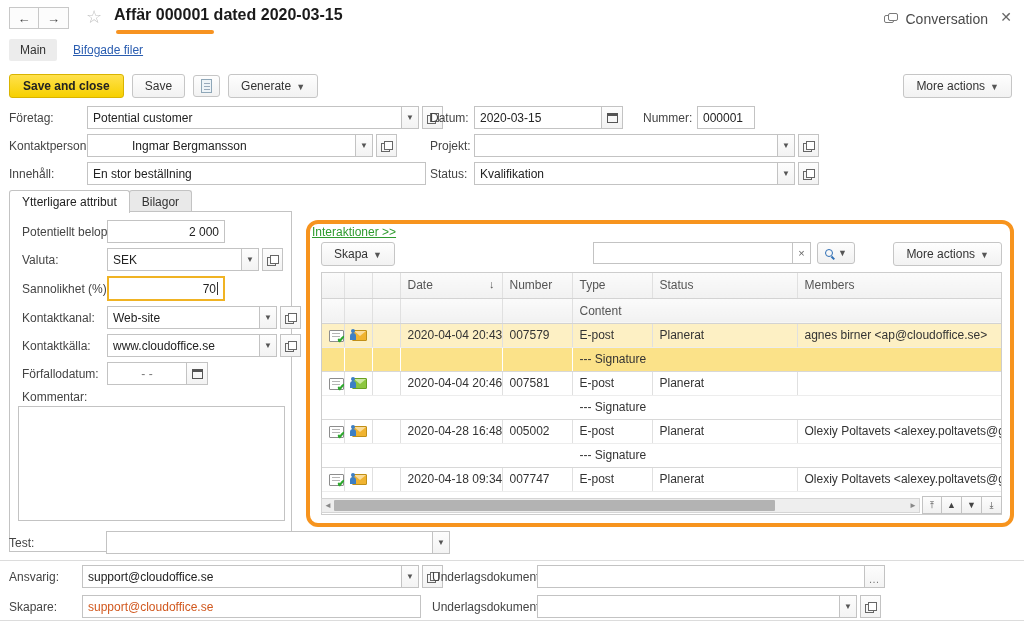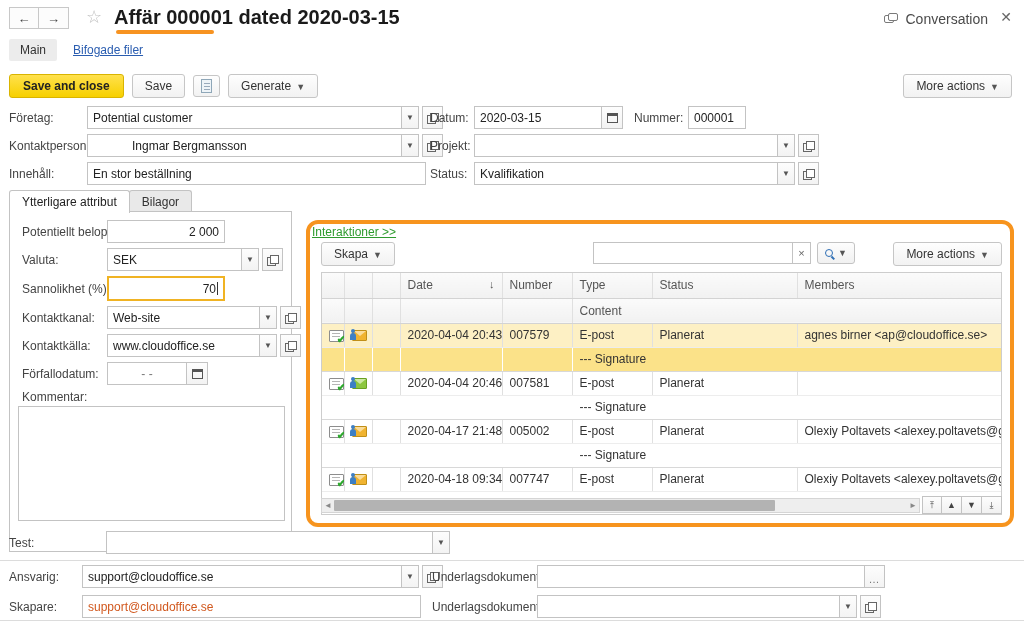--- a/index.html
+++ b/index.html
@@ -23,21 +23,21 @@
     display:flex; align-items:center; justify-content:center;
     font-size:13px; color:#444; cursor:pointer;
   }
   .navbtn + .navbtn { border-left:none; }
   .star {
     position:absolute; left:86px; top:8px;
     font-size:18px; color:#c0c0c0; cursor:pointer; line-height:18px;
   }
   .pagetitle {
     position:absolute; left:114px; top:6px;
-    font-size:20px; font-weight:bold; color:#1a1a1a;
+    font-size:16px; font-weight:bold; color:#1a1a1a;
     white-space:nowrap;
   }
   .title-underline {
     position:absolute; left:116px; top:30px;
     width:98px; height:4px; background:#f79321; border-radius:2px;
   }
   .conversation {
     position:absolute; right:36px; top:11px;
     display:flex; align-items:center; gap:7px;
     color:#4a4a4a; font-size:14px; cursor:pointer;
@@ -327,27 +327,27 @@
       <span class="opn-glyph"></span>
     </div>
 </div>
 
 <div class="frow" style="left:430px; top:106px;">
   <div class="lbl" style="width:44px;">Datum:</div>
   <div class="inp" style="width:128px;">2020-03-15</div>
   <div class="calbtn">
       <span class="cal-glyph"></span>
     </div>
-  <div class="lbl" style="margin-left:11px; width:54px;">Nummer:</div>
+  <div class="lbl" style="margin-left:20px; width:54px;">Nummer:</div>
   <div class="inp" style="width:58px;">000001</div>
 </div>
 
 <div class="frow" style="left:9px; top:134px;">
   <div class="lbl" style="width:78px;">Kontaktperson:</div>
-  <div class="inp" style="width:315px;padding-left:44px;">Ingmar Bergmansson</div>
+  <div class="inp" style="width:269px;padding-left:44px;">Ingmar Bergmansson</div>
   <div class="ddbtn">▼</div>
   <div class="opnbtn">
       <span class="opn-glyph"></span>
     </div>
 </div>
 
 <div class="frow" style="left:430px; top:134px;justify-content:center;">
   <div class="lbl" style="width:44px;">Projekt:</div>
   <div class="inp" style="width:304px;"></div>
   <div class="ddbtn">▼</div>
@@ -525,21 +525,21 @@
               <td class="empty"></td>
               <td class="empty"></td>
               <td class="empty"></td>
               <td class="empty"></td>
               <td colspan="3">--- Signature</td>
             </tr>
             <tr class="row-main">
               <td class="c-icon"><span class="note-icon"><span class="chk">✔</span></span></td>
               <td class="c-icon"><span class="mail-icon"><span class="person"></span></span></td>
               <td class="c-icon"></td>
-              <td>2020-04-17 21:48</td>
+              <td>2020-04-28 16:48</td>
               <td>005002</td>
               <td>E-post</td>
               <td>Planerat</td>
               <td>Olexiy Poltavets &lt;alexey.poltavets@gmail.c</td>
             </tr>
             <tr class="row-sub">
               <td class="empty"></td>
               <td class="empty"></td>
               <td class="empty"></td>
               <td class="empty"></td>

